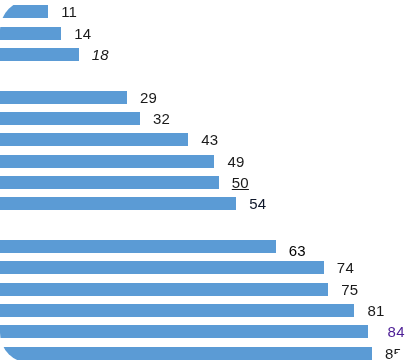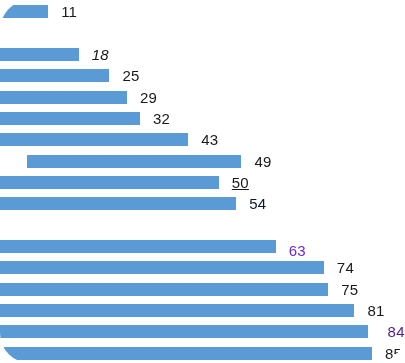--- a/index.html
+++ b/index.html
@@ -37,55 +37,55 @@
   }
 </style>
 </head>
 <body>
 
 <div id="chart-root" style="background: rgb(255, 255, 255); border-radius: 30px;">
     <div class="bar-row" style="top: 5.17647px;">
       <div class="bar" style="width: 48.1412px; background: rgb(91, 155, 213);"></div>
       <span class="bar-label" style="color: rgb(26, 26, 26);">11</span>
     </div>
+    <div class="bar-row" style="top: 26.5294px;">
+      <div class="bar" style="width: 61.2706px; background: rgb(91, 155, 213);"></div>
+      <span class="bar-label" style="color: rgb(26, 26, 26);">14</span>
+    </div>
     <div class="bar-row" style="top: 47.8824px;">
       <div class="bar" style="width: 78.7765px; background: rgb(91, 155, 213);"></div>
       <span class="bar-label" style="color: rgb(26, 26, 26); font-style: italic;">18</span>
-    </div>
-    <div class="bar-row" style="top: 69.2353px;">
-      <div class="bar" style="width: 109.412px; background: rgb(91, 155, 213);"></div>
-      <span class="bar-label" style="color: rgb(26, 26, 26);">25</span>
     </div>
     <div class="bar-row" style="top: 90.5882px;">
       <div class="bar" style="width: 126.918px; background: rgb(91, 155, 213);"></div>
       <span class="bar-label" style="color: rgb(26, 26, 26);">29</span>
     </div>
     <div class="bar-row" style="top: 111.941px;">
       <div class="bar" style="width: 140.047px; background: rgb(91, 155, 213);"></div>
       <span class="bar-label" style="color: rgb(26, 26, 26);">32</span>
     </div>
     <div class="bar-row" style="top: 133.294px;">
       <div class="bar" style="width: 188.188px; background: rgb(91, 155, 213);"></div>
       <span class="bar-label" style="color: rgb(26, 26, 26);">43</span>
     </div>
-    <div class="bar-row" style="top: 154.647px; padding-left: 27px;">
+    <div class="bar-row" style="top: 154.647px;">
       <div class="bar" style="width: 214.447px; background: rgb(91, 155, 213);"></div>
       <span class="bar-label" style="color: rgb(26, 26, 26);">49</span>
     </div>
     <div class="bar-row" style="top: 176px;">
       <div class="bar" style="width: 218.824px; background: rgb(91, 155, 213);"></div>
       <span class="bar-label" style="color: rgb(26, 26, 26); text-decoration: underline;">50</span>
     </div>
     <div class="bar-row" style="top: 197.353px;">
       <div class="bar" style="width: 236.329px; background: rgb(91, 155, 213);"></div>
       <span class="bar-label" style="color: #0f172a;">54</span>
     </div>
     <div class="bar-row" style="top: 240.059px;">
       <div class="bar" style="width: 275.718px; background: rgb(91, 155, 213);"></div>
-      <span class="bar-label" style="color: #6d28d9; margin-top: 8px;">63</span>
+      <span class="bar-label" style="color: #000000; margin-top: 8px;">63</span>
     </div>
     <div class="bar-row" style="top: 261.412px;">
       <div class="bar" style="width: 323.859px; background: rgb(91, 155, 213);"></div>
       <span class="bar-label" style="color: rgb(26, 26, 26);">74</span>
     </div>
     <div class="bar-row" style="top: 282.765px;">
       <div class="bar" style="width: 328.235px; background: rgb(91, 155, 213);"></div>
       <span class="bar-label" style="color: rgb(26, 26, 26);">75</span>
     </div>
     <div class="bar-row" style="top: 304.118px;">

